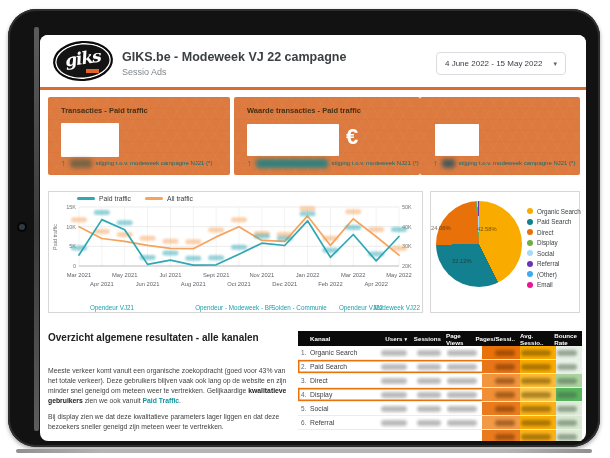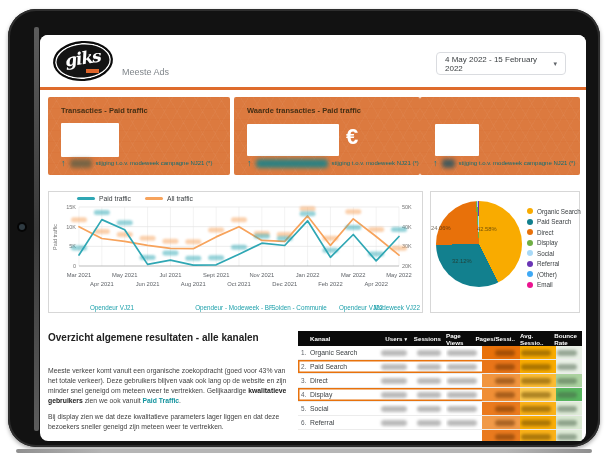--- a/index.html
+++ b/index.html
@@ -121,23 +121,24 @@
   <div class="bezel-strip"></div>
 
   <div class="screen">
 
     <div class="rep-header">
       <div class="logo">
         <div class="logo-ellipse"></div>
         <div class="logo-text">giks</div>
         <div class="logo-chip"></div>
       </div>
-      <div class="rep-subtitle">Meeste Ads</div>
+      <div class="rep-title">GIKS.be - Modeweek VJ 22 campagne</div>
+      <div class="rep-subtitle">Sessio Ads</div>
       <div class="date-box">
-        <span>4 May 2022 - 15 February 2022</span>
+        <span>4 June 2022 - 15 May 2022</span>
         <span class="caret">▾</span>
       </div>
     </div>
     <div class="header-rule"></div>
 
     <div class="kpi c1">
       <div class="kpi-title">Transacties - Paid traffic</div>
       <div class="kpi-valuebox"></div>
       <div class="kpi-bottom">
         <span class="kpi-arrow">↑</span>

